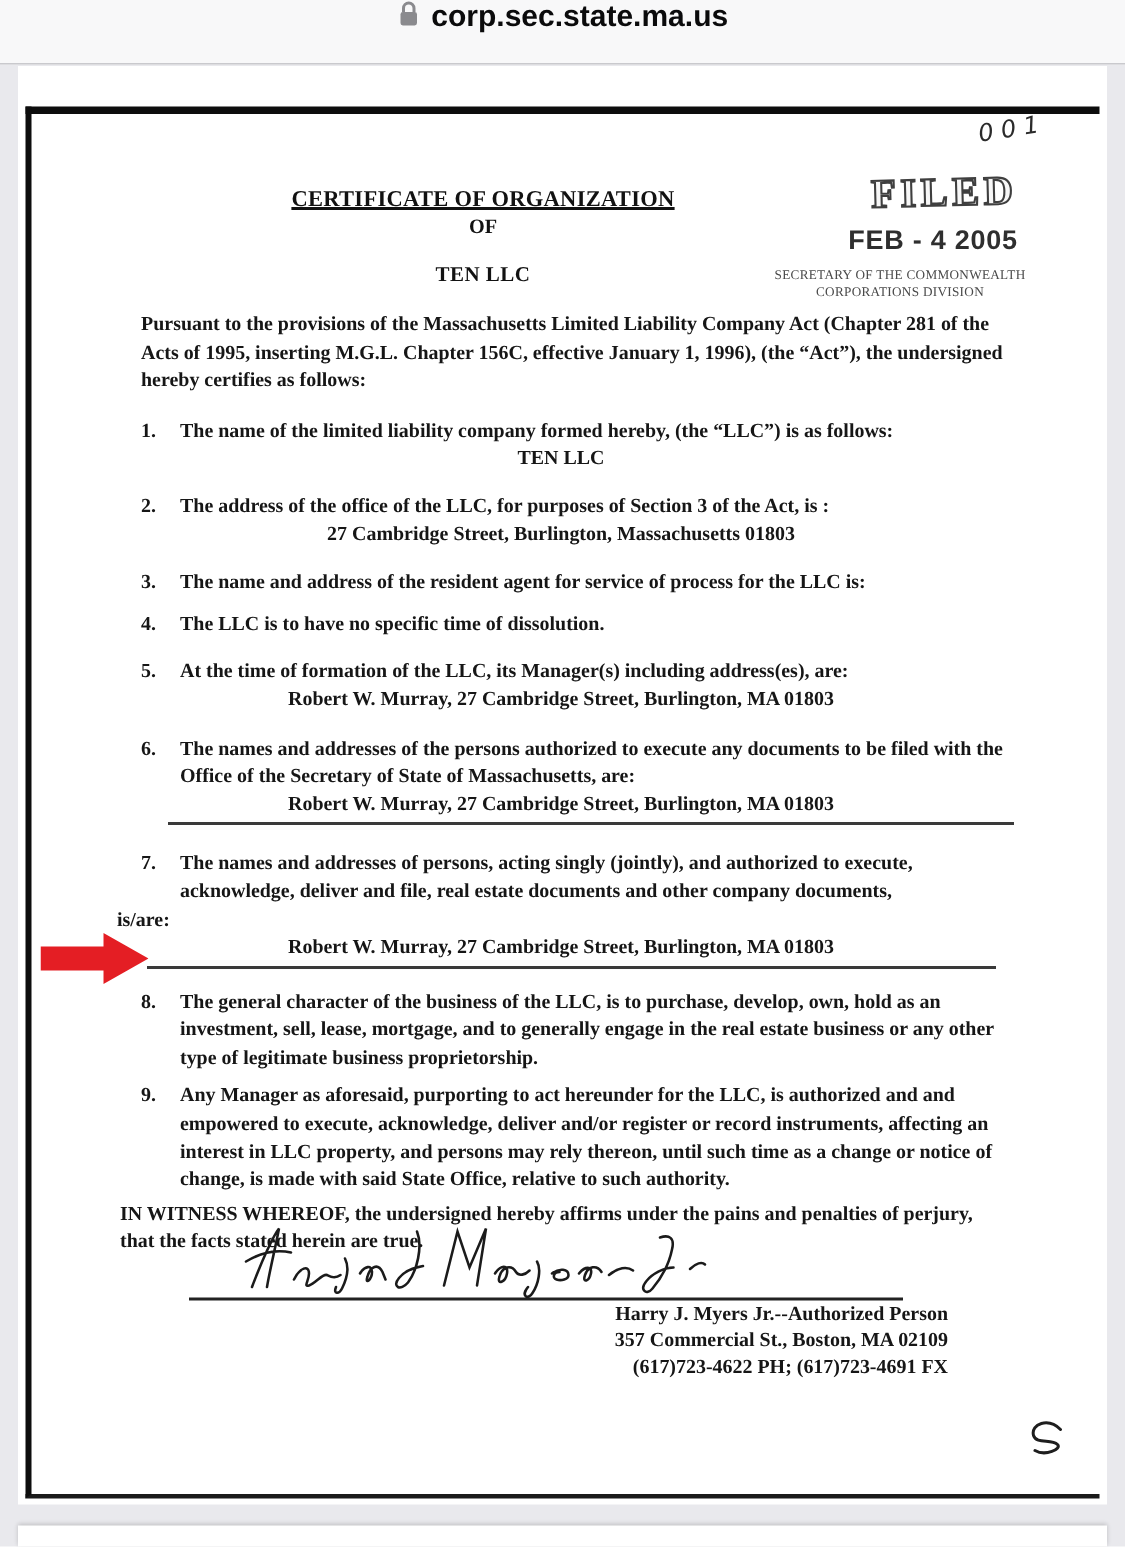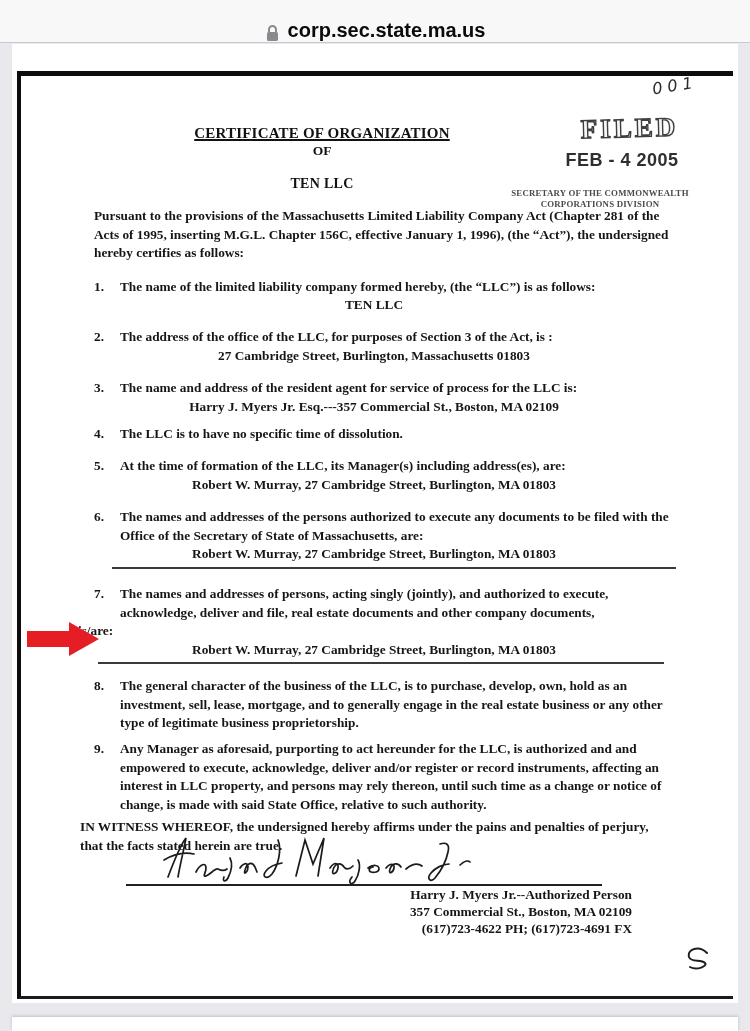--- a/index.html
+++ b/index.html
@@ -5,21 +5,21 @@
   html,body{margin:0;padding:0;}
   body{
     width:750px;height:1031px;position:relative;overflow:hidden;
     background:#e9e9ed;
     font-family:"Liberation Serif",serif;
   }
   
   .urlbar{
     position:absolute;top:0;left:0;width:750px;height:43px;
     background:#f8f8f9;border-bottom:1px solid #c9c9cd;
-    display:flex;align-items:flex-end;justify-content:center;gap:8px;
+    display:flex;align-items:flex-start;justify-content:center;gap:8px;
     font-family:"Liberation Sans",sans-serif;font-weight:bold;
     font-size:20px;color:#0b0b0c;box-sizing:border-box;
   }
   .lock{width:15px;height:18px;display:inline-block;}
   
   .page1{position:absolute;top:44px;left:12px;width:726px;height:959px;background:#ffffff;}
   .page2{position:absolute;top:1017px;left:12px;width:726px;height:14px;background:#ffffff;
          box-shadow:0 -1px 3px rgba(0,0,0,.18);}
   .frame{position:absolute;left:5px;top:27px;width:716px;height:928px;box-sizing:border-box;
          border-top:5px solid #0d0d0d;border-left:4px solid #0d0d0d;border-bottom:3px solid #1b1b1b;}
@@ -32,22 +32,22 @@
   
   .hand001{position:absolute;left:640px;top:32px;font-family:"DejaVu Sans",sans-serif;
            font-style:italic;font-size:16px;letter-spacing:5px;color:#2b2b2b;
            transform:rotate(-9deg);}
   .filed{position:absolute;left:540px;top:69px;width:155px;text-align:center;
          font-weight:bold;font-size:27px;letter-spacing:3px;color:#f7f7f7;
          -webkit-text-stroke:1.4px #3f3f3f;transform:rotate(-1.5deg);}
   .datestamp{position:absolute;left:540px;top:106px;width:140px;text-align:center;
              font-family:"Liberation Sans",sans-serif;font-weight:bold;font-size:18px;
              letter-spacing:.5px;color:#2f2f2f;}
-  .secretary{position:absolute;left:468px;top:144px;width:240px;text-align:center;
-             font-weight:bold;font-size:8.8px;line-height:10.5px;color:#4a4a4a;
+  .secretary{position:absolute;left:468px;top:134px;width:240px;text-align:center;
+             font-weight:normal;font-size:8.8px;line-height:10.5px;color:#4a4a4a;
              letter-spacing:.2px;}
   
   .content{position:absolute;left:64px;top:163px;width:596px;
            font-size:13.3px;line-height:18.6px;font-weight:bold;color:#161616;}
   .para{margin-left:18px;}
   .item{display:flex;margin-left:18px;}
   .num{width:26px;flex:none;}
   .body{flex:1;}
   .val{text-align:center;}
   .isare{margin-left:2px;}
@@ -113,21 +113,20 @@
           <span class="body">The address of the office of the LLC, for purposes of Section 3 of the Act, is :</span>
         </div>
       <div class="val">27 Cambridge Street, Burlington, Massachusetts 01803</div>
     </div>
 
     <div style="margin-bottom:9px">
       <div class="item">
           <span class="num">3.</span>
           <span class="body">The name and address of the resident agent for service of process for the LLC is:</span>
         </div>
-      <div class="val">Harry J. Myers Jr. Esq.---357 Commercial St., Boston, MA 02109</div>
     </div>
 
     <div style="margin-bottom:13px">
       <div class="item">
           <span class="num">4.</span>
           <span class="body">The LLC is to have no specific time of dissolution.</span>
         </div>
     </div>
 
     <div style="margin-bottom:14px">

